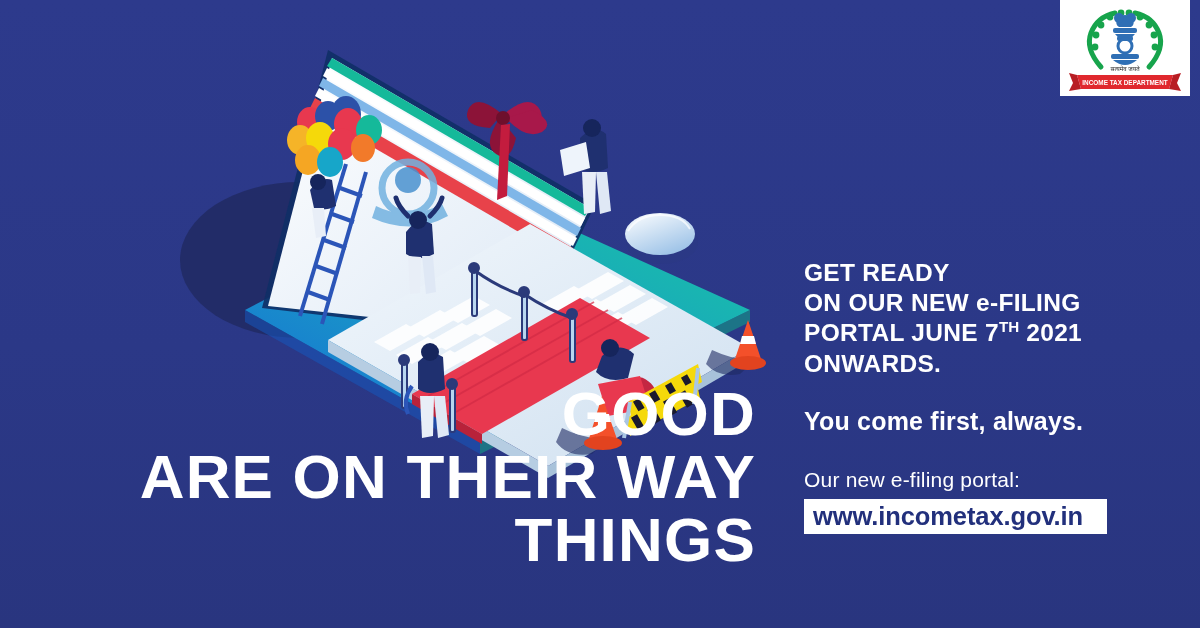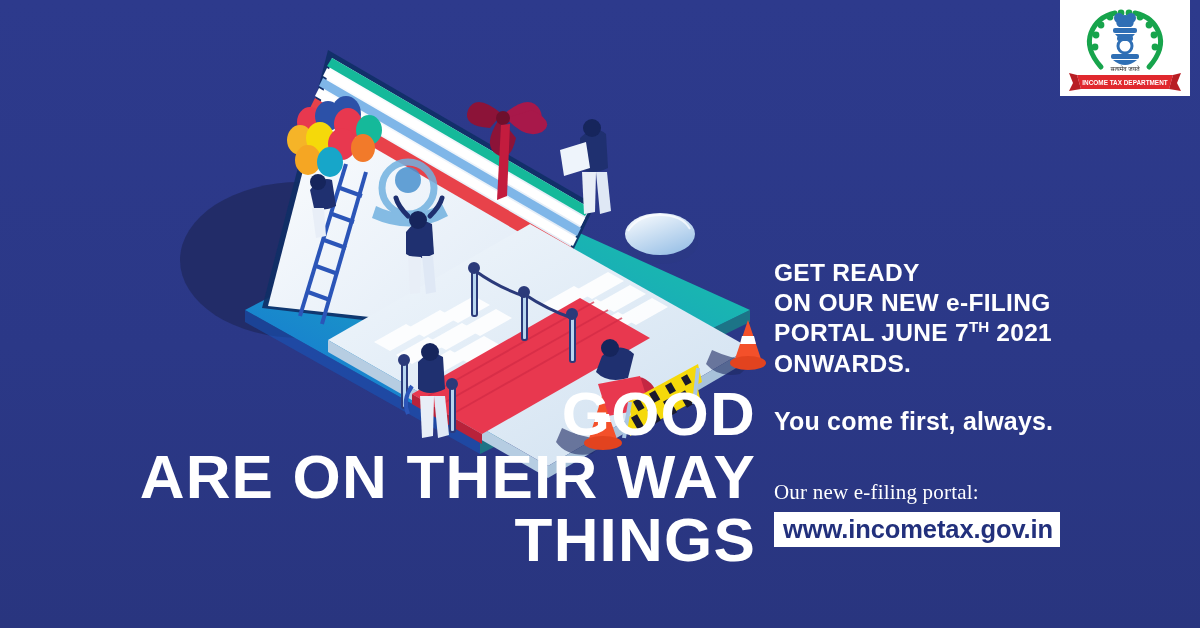--- a/index.html
+++ b/index.html
@@ -27,39 +27,39 @@
 
   
   .headline{
     position:absolute;left:56px;top:382px;width:700px;
     color:#ffffff;font-weight:700;font-size:62px;line-height:1.02;
     letter-spacing:1.2px;text-transform:uppercase;text-align:right;
   }
   .headline .l{display:block;white-space:nowrap;}
 
   
-  .copy{position:absolute;left:774px;top:258px;width:300px;}
+  .copy{position:absolute;left:804px;top:258px;width:300px;}
   .copy .kicker{
     color:#ffffff;font-weight:700;font-size:24.5px;line-height:1.23;
     letter-spacing:.3px;text-transform:uppercase;
   }
   .copy .kicker span.l{display:block;white-space:nowrap;}
   .copy .kicker sup{font-size:.62em;vertical-align:super;letter-spacing:0;}
   .copy .kicker em.lc{font-style:normal;text-transform:lowercase;}
   .tagline{
     margin-top:28px;color:#ffffff;font-weight:600;font-size:25px;
     letter-spacing:.2px;white-space:nowrap;
   }
   .portal-label{
-    margin-top:44px;color:#ffffff;font-weight:500;font-size:21px;
-    letter-spacing:.2px;white-space:nowrap;font-family:Liberation Serif, serif;
+    margin-top:32px;color:#ffffff;font-weight:500;font-size:21px;
+    letter-spacing:.2px;white-space:nowrap;
   }
   .url-box{
     margin-top:7px;display:inline-block;background:#ffffff;
-    padding:4px 7px 5px 9px;
+    padding:4px 24px 5px 9px;
   }
   .url-box .url{
     color:#22307c;font-weight:700;font-size:25.5px;letter-spacing:-.1px;
     white-space:nowrap;line-height:1.05;
   }
 </style>
 </head>
 <body>
 
 <div id="poster">

